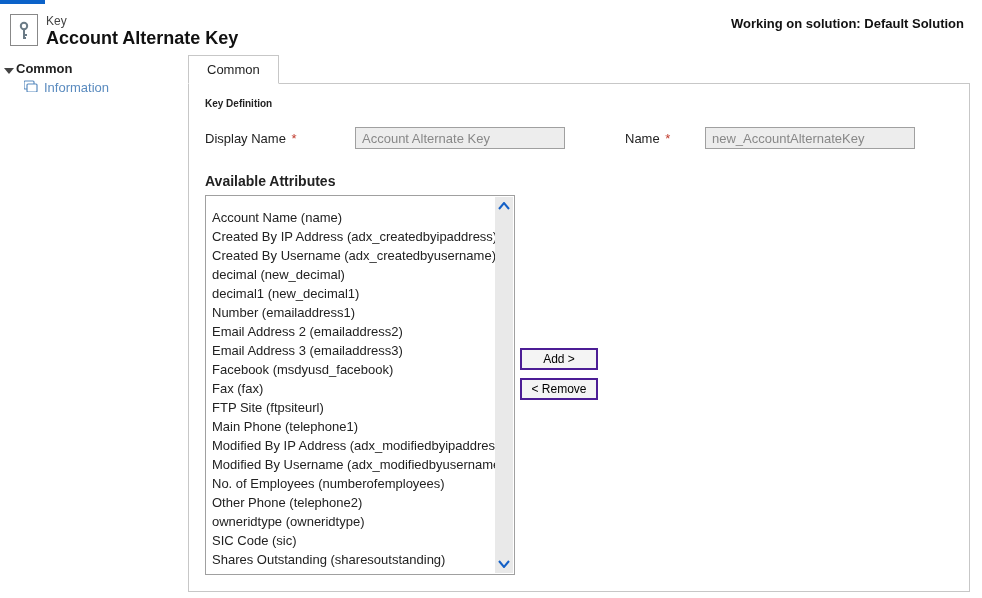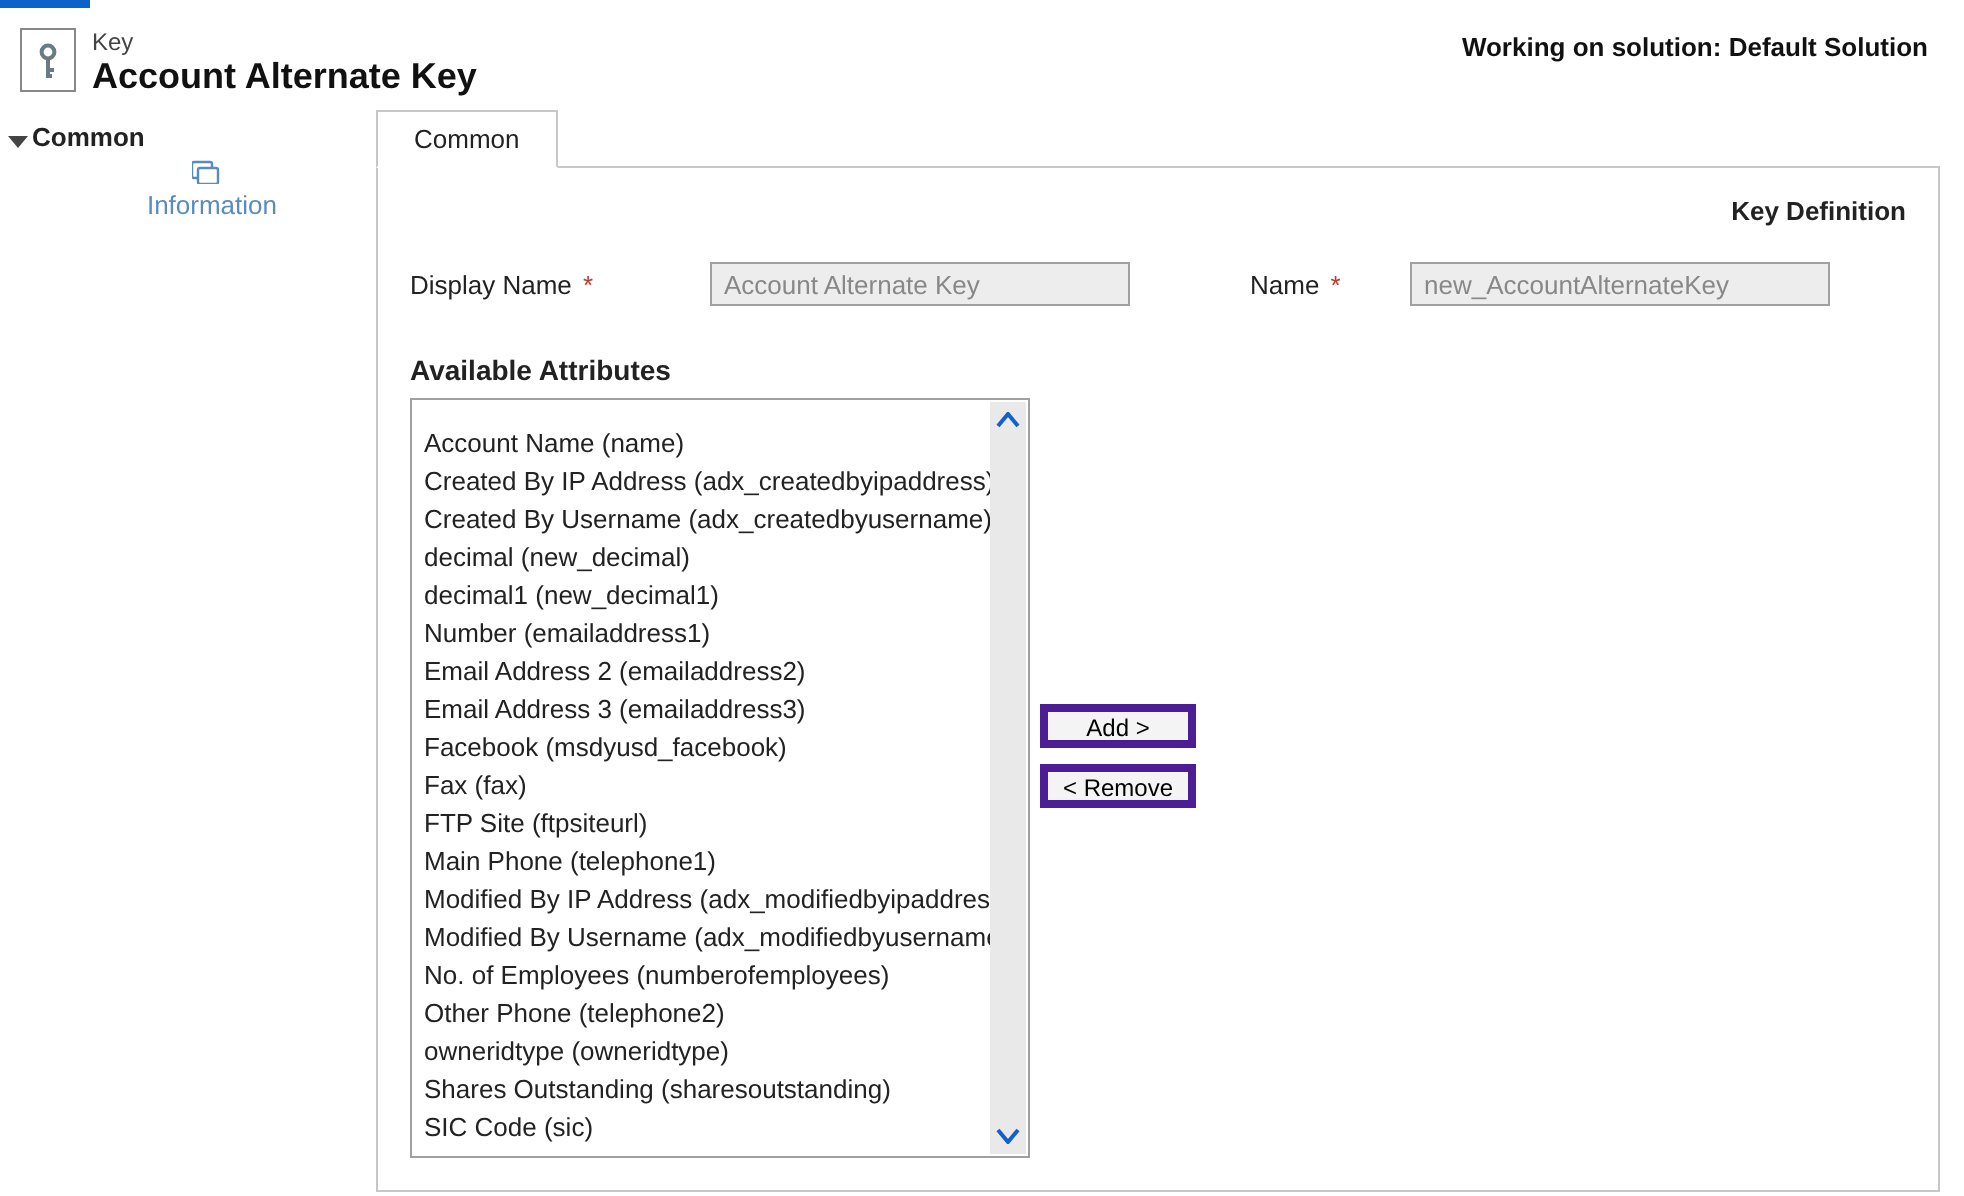--- a/index.html
+++ b/index.html
@@ -9,45 +9,45 @@
   .header { display: flex; align-items: flex-start; padding: 10px 18px 6px 10px; }
   .key-icon-wrap { width: 28px; height: 32px; border: 1px solid #888; display: flex; align-items: center; justify-content: center; margin-right: 8px; padding-top:2px; }
   .header-titles { flex: 1; }
   .header-sup { font-size: 12px; color: #444; }
   .header-main { font-size: 18px; font-weight: 600; color: #111; }
   .header-right { font-size: 13px; font-weight: 600; color: #111; margin-top: 2px; }
   .body { display: flex; }
   .sidebar { width: 188px; padding: 6px 0 0 6px; }
   .sidebar-heading { font-size: 13px; font-weight: 600; color: #222; display:flex; align-items:flex-end; }
   .tri { display:inline-block; width:0; height:0; border-top:5px solid transparent; border-bottom:5px solid transparent; border-right:6px solid #444; transform: rotate(-90deg); margin-right:4px; }
-  .sidebar-item { display: flex; align-items: center; padding: 4px 0 0 18px; color: #5a8bbf; font-size: 13px; flex-direction: column; }
+  .sidebar-item { display: flex; align-items: center; padding: 4px 0 0 18px; color: #5a8bbf; font-size: 13px; }
   .info-icon { margin-right: 6px; }
   .main { flex: 1; padding: 0 12px 12px 0; }
   .tabbar { display: flex; border-bottom: 1px solid #c7c7c7; }
   .tab { padding: 6px 18px; font-size: 13px; border: 1px solid #c7c7c7; border-bottom: 1px solid #fff; margin-bottom: -1px; background: #fff; }
   .content { border-left: 1px solid #c7c7c7; border-right: 1px solid #c7c7c7; border-bottom: 1px solid #c7c7c7; padding: 14px 16px 16px 16px; position: relative; min-height: 500px; }
-  .section-title { font-weight: 600; font-size: 13px; margin-bottom: 18px; text-align: right; }
+  .section-title { font-weight: 600; font-size: 10px; margin-bottom: 18px; }
   .row { display: flex; align-items: center; margin-bottom: 24px; }
   .field { display: flex; align-items: center; }
   .field-label { font-size: 13px; color: #222; width: 150px; }
   .req { color: #c0392b; margin-left: 2px; }
   .field-input { height: 22px; width: 210px; border: 1px solid #a0a0a0; background: #ededed; color: #888; padding: 0 6px; font-size: 13px; }
   .cols { display: flex; }
   .col-left { width: 310px; }
   .col-mid { width: 88px; display: flex; flex-direction: column; align-items: center; justify-content: center; }
   .col-right { flex: 1; }
   .list-label { font-size: 14px; font-weight: 600; margin-bottom: 6px; }
   .listbox-wrap { position: relative; }
   .listbox { border: 1px solid #a0a0a0; height: 380px; overflow: hidden; padding: 12px 0; }
   .list-item { padding: 2px 6px; font-size: 13px; white-space: nowrap; overflow: hidden; text-overflow: ellipsis; }
   .scroll-track { position: absolute; right: 2px; top: 2px; width: 18px; height: 376px; background: #e9e9e9; }
   .scroll-up, .scroll-down { position: absolute; left: 0; width: 18px; height: 18px; display:flex; align-items:center; justify-content:center; color:#1460c6; font-size:13px; cursor:pointer; }
   .scroll-up { top: 0; }
   .scroll-down { bottom: 0; }
-  .btn { width: 78px; height: 22px; border: 4px solid #4c1d95; background: #f4f4f4; font-size: 12px; margin: 4px 12px; cursor:pointer; }
+  .btn { width: 78px; height: 22px; border: 2px solid #4c1d95; background: #f4f4f4; font-size: 12px; margin: 4px 12px; cursor:pointer; }
   .listbox-right { height: 380px; }
   .below-ok-space { height: 40px; }
 </style>
 </head>
 <body>
 
 <div class="top-progress">
   <div class="bar"></div>
 </div>
 
@@ -124,22 +124,22 @@
                 <div class="list-item">Email Address 3 (emailaddress3)</div>
                 <div class="list-item">Facebook (msdyusd_facebook)</div>
                 <div class="list-item">Fax (fax)</div>
                 <div class="list-item">FTP Site (ftpsiteurl)</div>
                 <div class="list-item">Main Phone (telephone1)</div>
                 <div class="list-item">Modified By IP Address (adx_modifiedbyipaddress)</div>
                 <div class="list-item">Modified By Username (adx_modifiedbyusername)</div>
                 <div class="list-item">No. of Employees (numberofemployees)</div>
                 <div class="list-item">Other Phone (telephone2)</div>
                 <div class="list-item">owneridtype (owneridtype)</div>
+                <div class="list-item">SIC Code (sic)</div>
                 <div class="list-item">Shares Outstanding (sharesoutstanding)</div>
-                <div class="list-item">SIC Code (sic)</div>
               </div>
             <div class="scroll-track">
               <div class="scroll-up">
                 <svg width="12" height="8">
                     <path d="M1 7 L6 1 L11 7" fill="none" stroke="#1460c6" stroke-width="2"></path>
                   </svg>
               </div>
               <div class="scroll-down">
                 <svg width="12" height="8">
                     <path d="M1 1 L6 7 L11 1" fill="none" stroke="#1460c6" stroke-width="2"></path>

